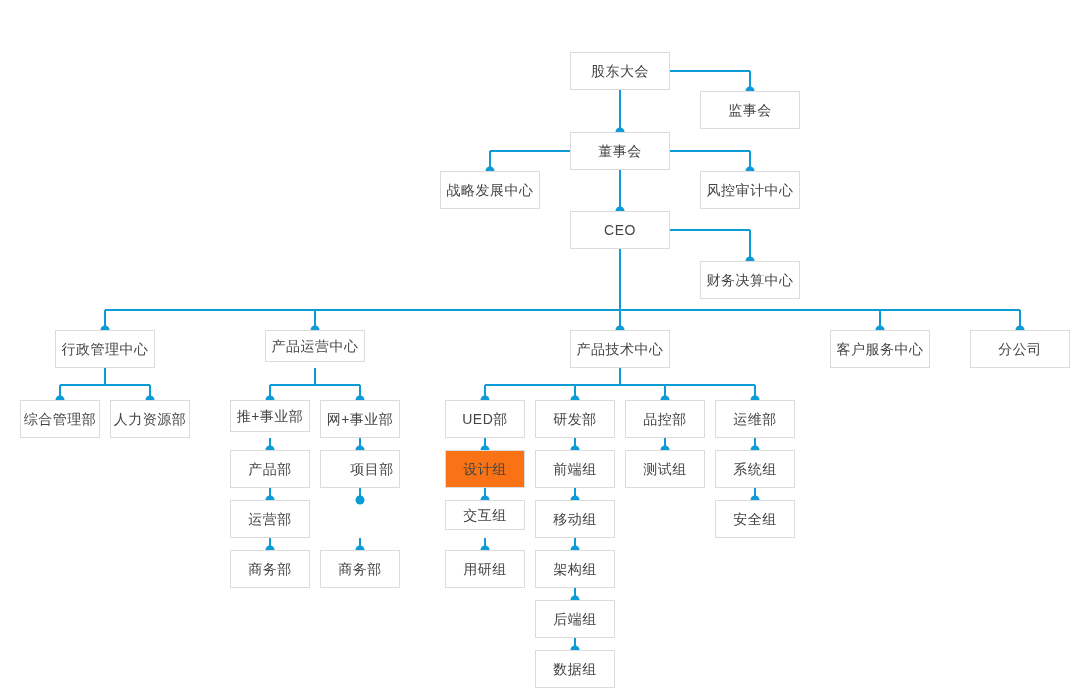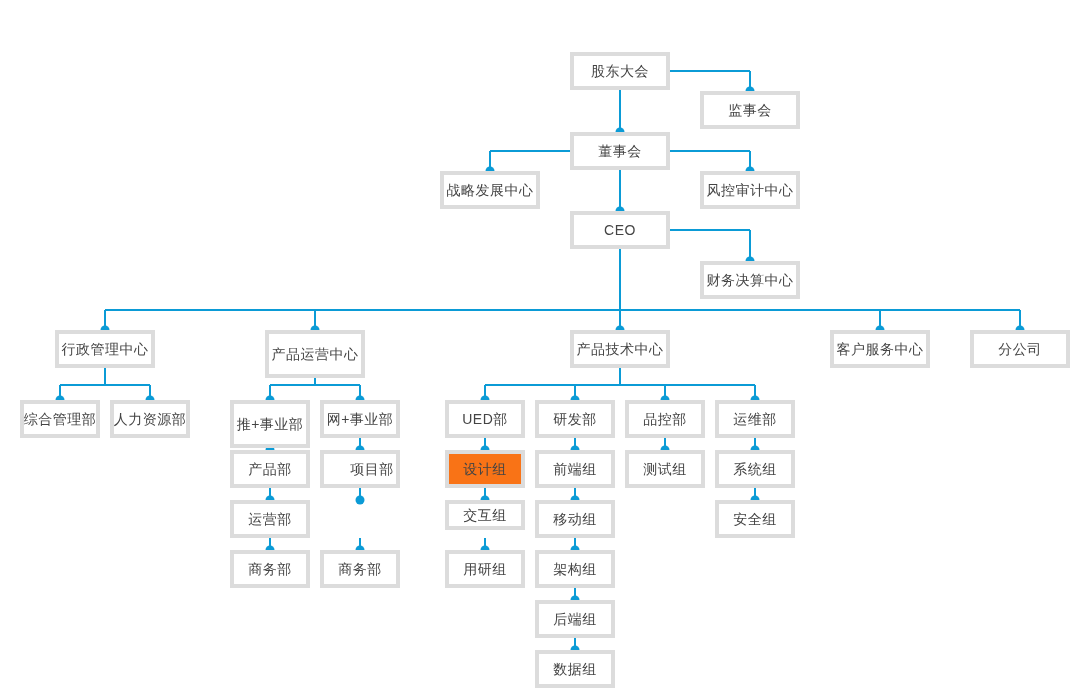--- a/index.html
+++ b/index.html
@@ -16,21 +16,21 @@
   }
   #edges{
     position:absolute;left:0;top:0;
     width:1070px;height:689px;
     pointer-events:none;
   }
   .node{
     position:absolute;
     box-sizing:border-box;
     background:#ffffff;
-    border:4px solid #84cc16;
+    border:1px solid #84cc16;
     display:flex;
     align-items:center;
     justify-content:center;
     color:#444444;
     font-size:14px;
     line-height:1;
     letter-spacing:.5px;
     white-space:nowrap;
     z-index:2;
   }
@@ -146,39 +146,39 @@
     </div>
     <div class="node" style="left: 570px; top: 211px; width: 100px; height: 38px; border-color: rgb(220, 220, 220); background: rgb(255, 255, 255); color: rgb(68, 68, 68);">
       <span class="node-label">CEO</span>
     </div>
     <div class="node" style="left: 700px; top: 261px; width: 100px; height: 38px; border-color: rgb(220, 220, 220); background: rgb(255, 255, 255); color: rgb(68, 68, 68);">
       <span class="node-label">财务决算中心</span>
     </div>
     <div class="node" style="left: 55px; top: 330px; width: 100px; height: 38px; border-color: rgb(220, 220, 220); background: rgb(255, 255, 255); color: rgb(68, 68, 68);">
       <span class="node-label">行政管理中心</span>
     </div>
-    <div class="node" style="left: 265px; top: 330px; width: 100px; height: 48px; border-color: rgb(220, 220, 220); background: rgb(255, 255, 255); color: rgb(68, 68, 68);">
+    <div class="node" style="left: 265px; top: 330px; width: 100px; height: 32px; border-color: rgb(220, 220, 220); background: rgb(255, 255, 255); color: rgb(68, 68, 68);">
       <span class="node-label">产品运营中心</span>
     </div>
     <div class="node" style="left: 570px; top: 330px; width: 100px; height: 38px; border-color: rgb(220, 220, 220); background: rgb(255, 255, 255); color: rgb(68, 68, 68);">
       <span class="node-label">产品技术中心</span>
     </div>
     <div class="node" style="left: 830px; top: 330px; width: 100px; height: 38px; border-color: rgb(220, 220, 220); background: rgb(255, 255, 255); color: rgb(68, 68, 68);">
       <span class="node-label">客户服务中心</span>
     </div>
     <div class="node" style="left: 970px; top: 330px; width: 100px; height: 38px; border-color: rgb(220, 220, 220); background: rgb(255, 255, 255); color: rgb(68, 68, 68);">
       <span class="node-label">分公司</span>
     </div>
     <div class="node" style="left: 20px; top: 400px; width: 80px; height: 38px; border-color: rgb(220, 220, 220); background: rgb(255, 255, 255); color: rgb(68, 68, 68);">
       <span class="node-label">综合管理部</span>
     </div>
     <div class="node" style="left: 110px; top: 400px; width: 80px; height: 38px; border-color: rgb(220, 220, 220); background: rgb(255, 255, 255); color: rgb(68, 68, 68);">
       <span class="node-label">人力资源部</span>
     </div>
-    <div class="node" style="left: 230px; top: 400px; width: 80px; height: 48px; border-color: rgb(220, 220, 220); background: rgb(255, 255, 255); color: rgb(68, 68, 68);">
+    <div class="node" style="left: 230px; top: 400px; width: 80px; height: 32px; border-color: rgb(220, 220, 220); background: rgb(255, 255, 255); color: rgb(68, 68, 68);">
       <span class="node-label">推+事业部</span>
     </div>
     <div class="node" style="left: 230px; top: 450px; width: 80px; height: 38px; border-color: rgb(220, 220, 220); background: rgb(255, 255, 255); color: rgb(68, 68, 68);">
       <span class="node-label">产品部</span>
     </div>
     <div class="node" style="left: 230px; top: 500px; width: 80px; height: 38px; border-color: rgb(220, 220, 220); background: rgb(255, 255, 255); color: rgb(68, 68, 68);">
       <span class="node-label">运营部</span>
     </div>
     <div class="node" style="left: 230px; top: 550px; width: 80px; height: 38px; border-color: rgb(220, 220, 220); background: rgb(255, 255, 255); color: rgb(68, 68, 68);">
       <span class="node-label">商务部</span>

